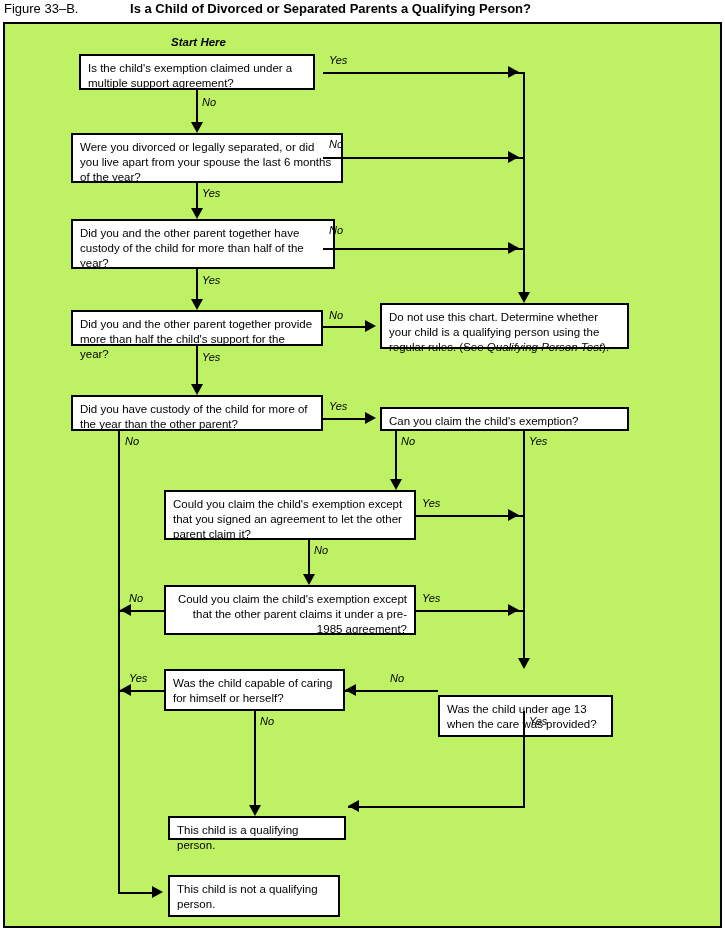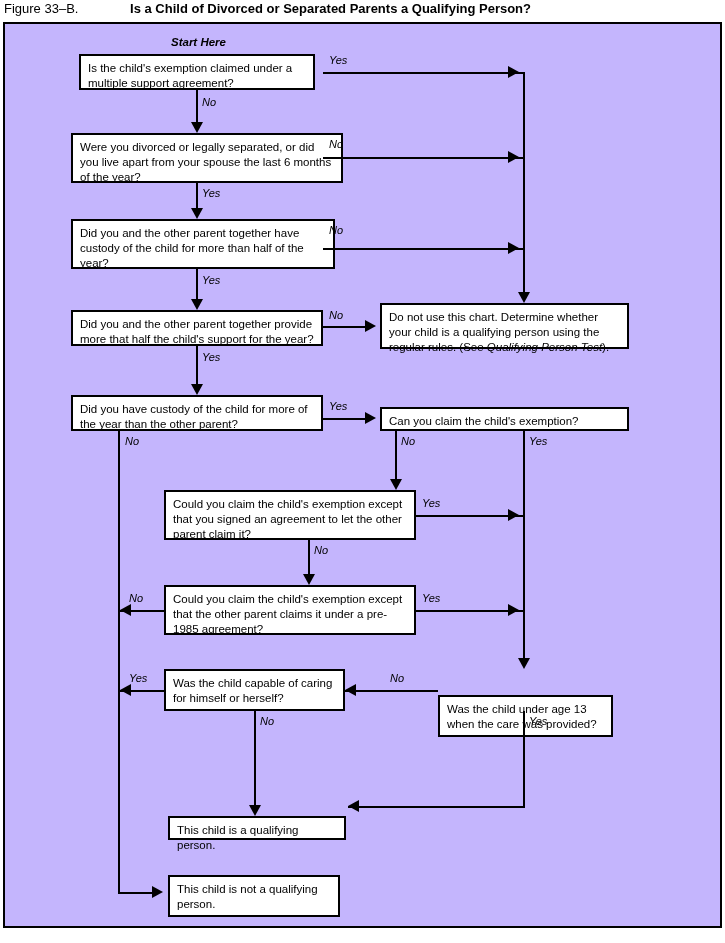--- a/index.html
+++ b/index.html
@@ -29,21 +29,21 @@
 
   
   #chart-frame {
     position: absolute;
     left: 3px;
     top: 22px;
     width: 719px;
     height: 906px;
     border: 2px solid #000;
     box-sizing: border-box;
-    background: #c4b5fd;
+    background: #bef264;
   }
 
   
   .node {
     position: absolute;
     border: 2px solid #000;
     box-sizing: border-box;
     background: #fff;
     font-size: 11.5px;
     line-height: 15px;
@@ -114,33 +114,33 @@
   <div id="chart-frame">
 
     <div class="start-label" style="left:166px; top:12px;">Start Here</div>
 
     <div class="node" style="left:74px; top:30px; width:236px; height:36px;">Is the child's exemption claimed under a multiple support agreement?</div>
 
     <div class="node" style="left:66px; top:109px; width:272px; height:50px;">Were you divorced or legally separated, or did you live apart from your spouse the last 6 months of the year?</div>
 
     <div class="node" style="left:66px; top:195px; width:264px; height:50px;">Did you and the other parent together have custody of the child for more than half of the year?</div>
 
-    <div class="node" style="left:66px; top:286px; width:252px; height:36px;">Did you and the other parent together provide more that half the child's support for the year?</div>
+    <div class="node" style="left:66px; top:286px; width:252px; height:36px;">Did you and the other parent together provide more than half the child's support for the year?</div>
 
     <div class="node" style="left:66px; top:371px; width:252px; height:36px;">Did you have custody of the child for more of the year than the other parent?</div>
 
     <div class="node" style="left:375px; top:279px; width:249px; height:46px;">
       <span>Do not use this chart. Determine whether your child is a qualifying person using the regular rules. (See </span><i>Qualifying Person Test</i><span>).</span>
     </div>
 
     <div class="node" style="left:375px; top:383px; width:249px; height:24px;">Can you claim the child's exemption?</div>
 
     <div class="node" style="left:159px; top:466px; width:252px; height:50px;">Could you claim the child's exemption except that you signed an agreement to let the other parent claim it?</div>
 
-    <div class="node" style="left:159px; top:561px; width:252px; height:50px;">Could you claim the child's exemption except that the other parent claims it under a pre-1985 agreement?</div>
+    <div class="node" style="left:159px; top:561px; width:252px; height:50px;text-align:right;">Could you claim the child's exemption except that the other parent claims it under a pre-1985 agreement?</div>
 
     <div class="node" style="left:159px; top:645px; width:181px; height:42px;">Was the child capable of caring for himself or herself?</div>
 
     <div class="node" style="left:433px; top:645px; width:175px; height:42px;margin-top:26px;">Was the child under age 13 when the care was provided?</div>
 
     <div class="node" style="left:163px; top:792px; width:178px; height:24px;">This child is a qualifying person.</div>
 
     <div class="node" style="left:163px; top:851px; width:172px; height:42px;">This child is not a qualifying person.</div>
 
     <div class="hline" style="left:318px; top:48px; width:200px;"></div>

